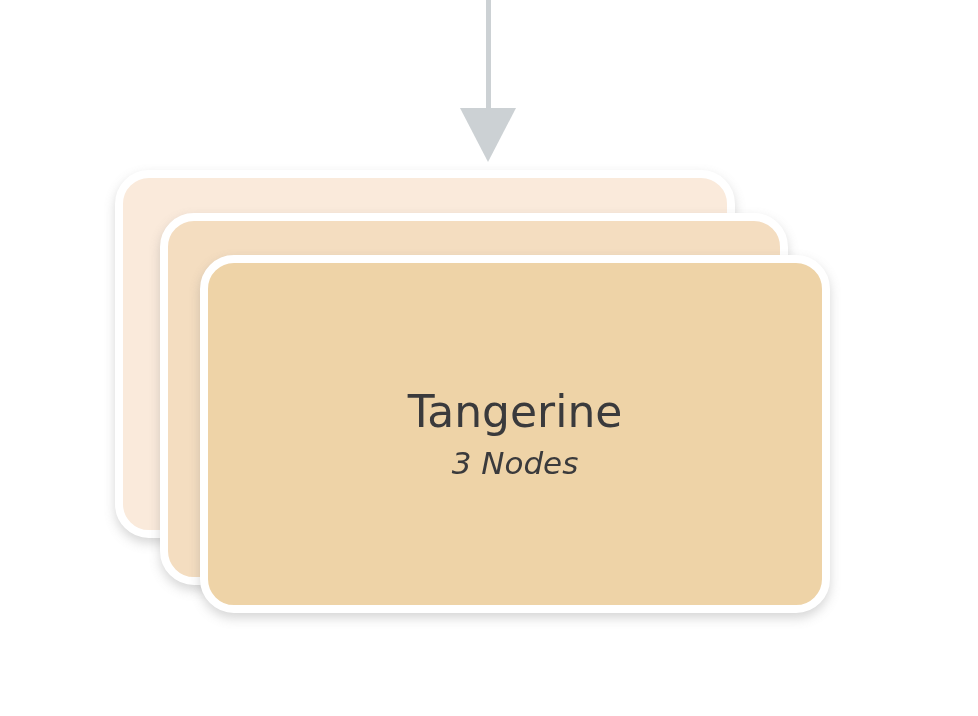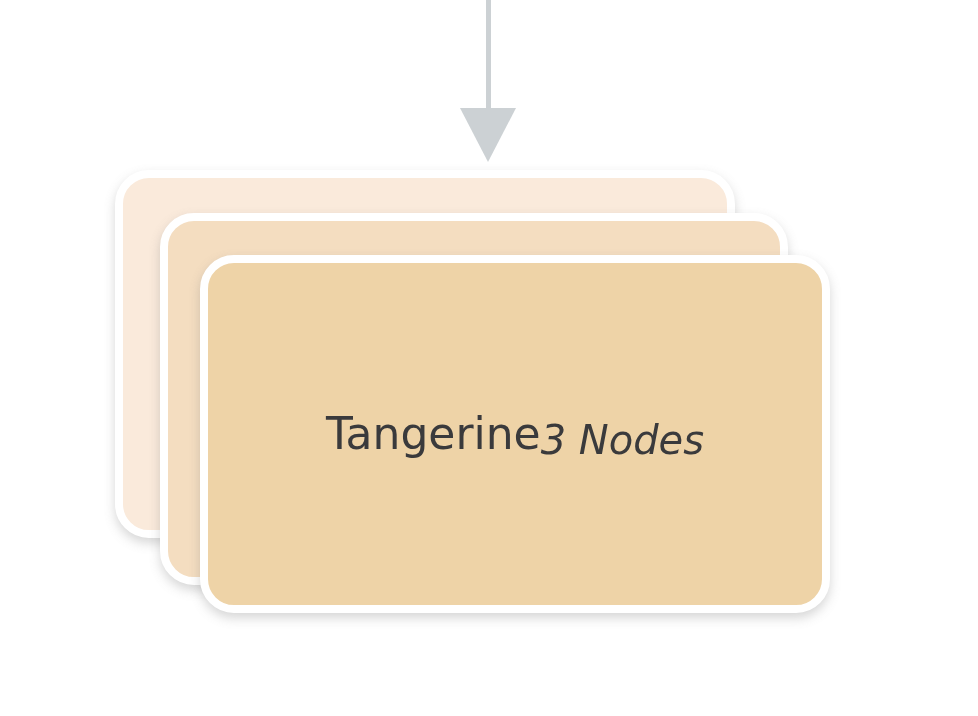--- a/index.html
+++ b/index.html
@@ -84,39 +84,39 @@
   }
 
   .card-front {
     left: 200px;
     top: 255px;
     width: 630px;
     height: 358px;
     background: #eed3a7;
     z-index: 3;
     display: flex;
-    flex-direction: row;
+    flex-direction: column;
     align-items: center;
     justify-content: center;
   }
 
   .card-title {
     font-family: "DejaVu Sans", sans-serif;
     font-size: 44px;
     font-weight: 400;
     color: #3a3a3c;
     line-height: 1.08;
     letter-spacing: 0px;
     text-align: center;
     white-space: nowrap;
   }
 
   .card-subtitle {
     font-family: "DejaVu Sans", sans-serif;
-    font-size: 40px;
+    font-size: 31px;
     font-style: italic;
     font-weight: 400;
     color: #3a3a3c;
     line-height: 1.1;
     margin-top: 11px;
     text-align: right;
     white-space: nowrap;
   }
 </style>
 </head>

